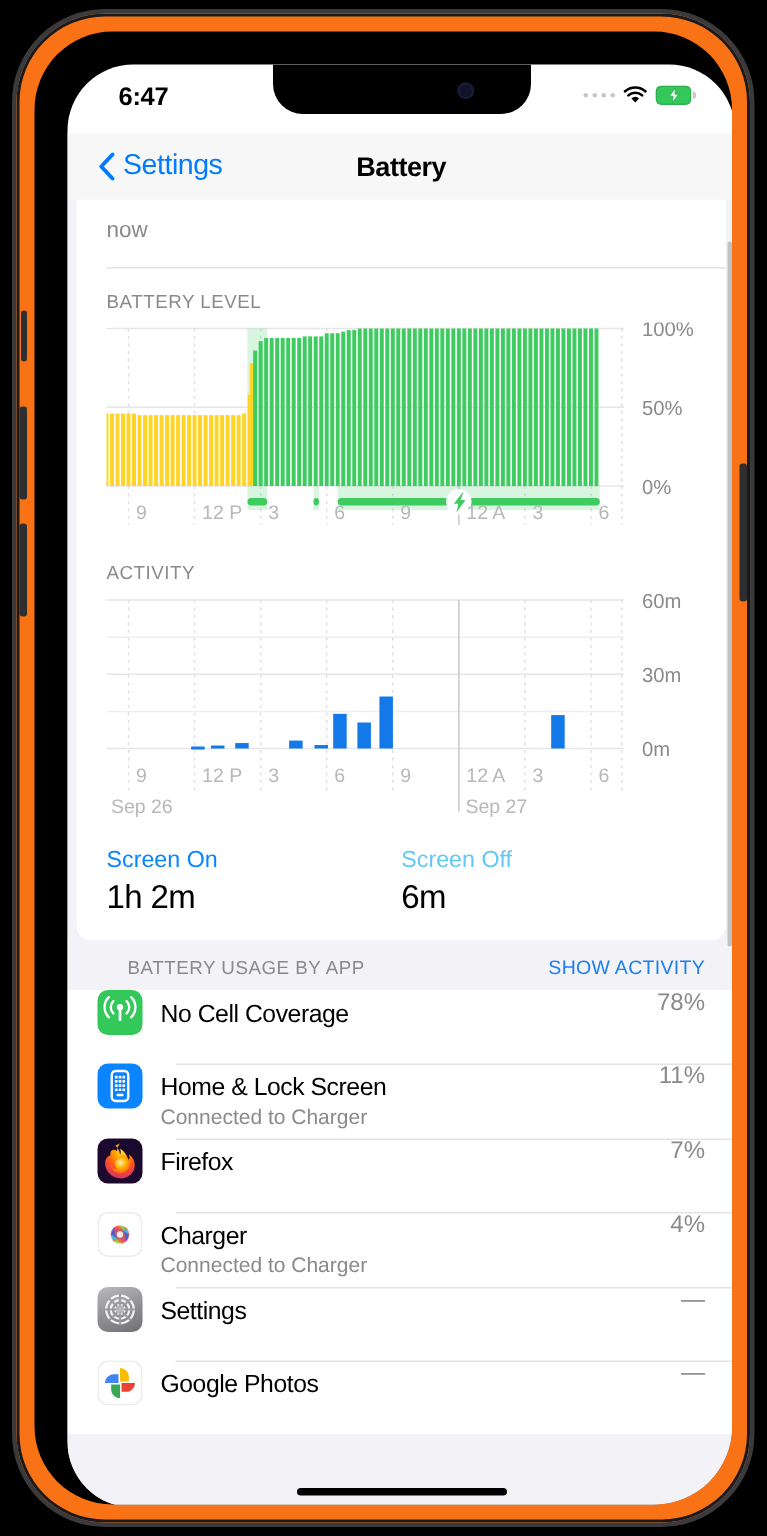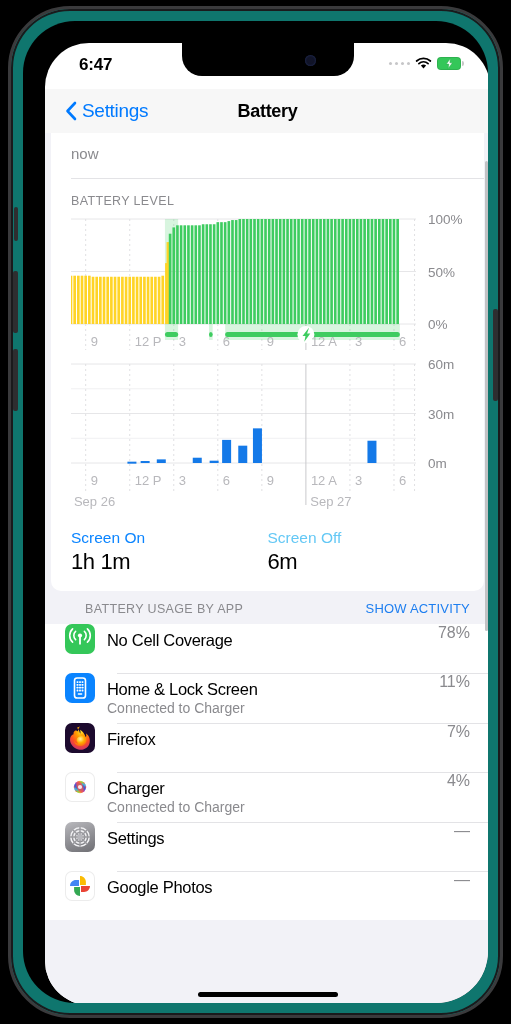--- a/index.html
+++ b/index.html
@@ -11,21 +11,21 @@
     font-family: "Liberation Sans", sans-serif;
     overflow: hidden;
   }
 
   
   #phone-frame {
     position: absolute;
     left: 8px; top: 6px;
     width: 495px; height: 1012px;
     border-radius: 62px;
-    background: #0f766e;
+    background: #f97316;
     border: 3px solid #3a3a3c;
     box-shadow: inset 0 0 0 2px #1a1a1c;
   }
   #phone-inner-bezel {
     position: absolute;
     left: 12px; top: 12px;
     width: 465px; height: 982px;
     border-radius: 52px;
     background: #000;
     overflow: hidden;
@@ -434,20 +434,21 @@
                 <text x="63.723404255319146" y="131" font-size="13" fill="#b8b8bc" font-family="&quot;Liberation Sans&quot;, sans-serif">12 P</text>
                 <text x="107.7659574468085" y="131" font-size="13" fill="#b8b8bc" font-family="&quot;Liberation Sans&quot;, sans-serif">3</text>
                 <text x="151.80851063829786" y="131" font-size="13" fill="#b8b8bc" font-family="&quot;Liberation Sans&quot;, sans-serif">6</text>
                 <text x="195.85106382978725" y="131" font-size="13" fill="#b8b8bc" font-family="&quot;Liberation Sans&quot;, sans-serif">9</text>
                 <text x="239.89361702127658" y="131" font-size="13" fill="#b8b8bc" font-family="&quot;Liberation Sans&quot;, sans-serif">12 A</text>
                 <text x="283.93617021276594" y="131" font-size="13" fill="#b8b8bc" font-family="&quot;Liberation Sans&quot;, sans-serif">3</text>
                 <text x="327.97872340425533" y="131" font-size="13" fill="#b8b8bc" font-family="&quot;Liberation Sans&quot;, sans-serif">6</text>
               </svg>
           </div>
 
+          <div class="section-label">ACTIVITY</div>
           <div class="chart-wrap">
             <svg class="chart-svg" id="svg-activity" width="425" height="155" viewBox="0 0 425 155">
                 <line x1="0" y1="4" x2="345" y2="4" stroke="#e6e6e8" stroke-width="1"></line>
                 <line x1="0" y1="53.5" x2="345" y2="53.5" stroke="#e6e6e8" stroke-width="1"></line>
                 <line x1="0" y1="103" x2="345" y2="103" stroke="#e6e6e8" stroke-width="1"></line>
                 <line x1="0" y1="28.75" x2="345" y2="28.75" stroke="#f0f0f2" stroke-width="1"></line>
                 <line x1="0" y1="78.25" x2="345" y2="78.25" stroke="#f0f0f2" stroke-width="1"></line>
                 <line x1="14.680851063829786" y1="4" x2="14.680851063829786" y2="131" stroke="#e0e0e3" stroke-width="1" stroke-dasharray="2 3"></line>
                 <line x1="58.723404255319146" y1="4" x2="58.723404255319146" y2="131" stroke="#e0e0e3" stroke-width="1" stroke-dasharray="2 3"></line>
                 <line x1="102.7659574468085" y1="4" x2="102.7659574468085" y2="131" stroke="#e0e0e3" stroke-width="1" stroke-dasharray="2 3"></line>
@@ -478,21 +479,21 @@
                 <text x="283.93617021276594" y="125" font-size="13" fill="#b8b8bc" font-family="&quot;Liberation Sans&quot;, sans-serif">3</text>
                 <text x="327.97872340425533" y="125" font-size="13" fill="#b8b8bc" font-family="&quot;Liberation Sans&quot;, sans-serif">6</text>
                 <text x="2.936170212765947" y="146" font-size="13" fill="#b8b8bc" font-family="&quot;Liberation Sans&quot;, sans-serif">Sep 26</text>
                 <text x="239.29787234042553" y="146" font-size="13" fill="#b8b8bc" font-family="&quot;Liberation Sans&quot;, sans-serif">Sep 27</text>
               </svg>
           </div>
 
           <div id="screen-stats">
             <div class="stat-col">
               <div class="stat-label" id="screen-on-label">Screen On</div>
-              <div class="stat-value">1h 1m</div>
+              <div class="stat-value">1h 2m</div>
             </div>
             <div class="stat-col">
               <div class="stat-label" id="screen-off-label">Screen Off</div>
               <div class="stat-value">6m</div>
             </div>
           </div>
         </div>
 
         <div id="usage-header">
           <span id="usage-header-title">BATTERY USAGE BY APP</span>

